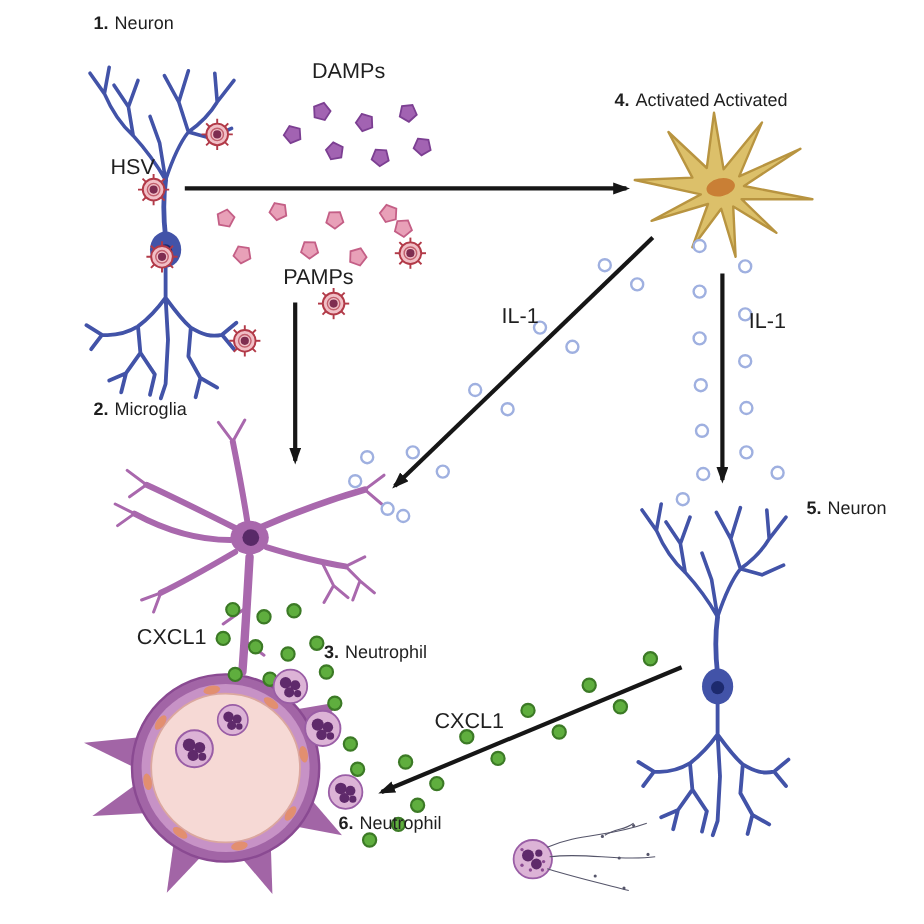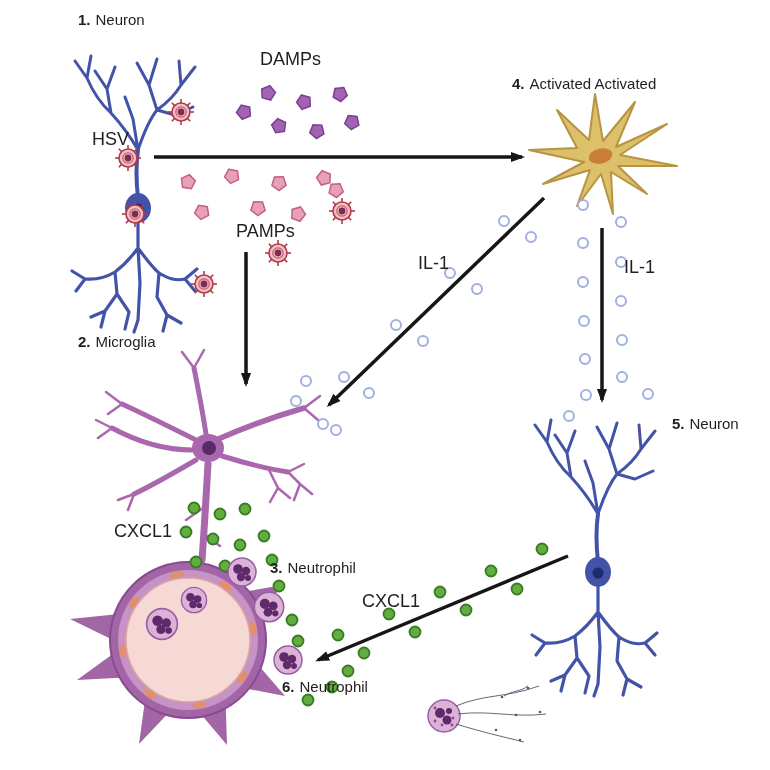--- a/index.html
+++ b/index.html
@@ -266,21 +266,21 @@
   <div class="lbl" style="left:200px;top:222px">PAMPs</div>
   <div class="lbl" style="left:382px;top:254px">IL-1</div>
   <div class="lbl" style="left:588px;top:258px">IL-1</div>
   <div class="lbl cell-label" style="left:42px;top:334px">
     <span class="num">2.</span><span>Microglia</span>
   </div>
   <div class="lbl cell-label" style="left:636px;top:416px">
     <span class="num">5.</span><span>Neuron</span>
   </div>
   <div class="lbl" style="left:78px;top:522px">CXCL1</div>
-  <div class="lbl cell-label" style="left:234px;top:560px">
+  <div class="lbl cell-label" style="left:234px;top:536px">
     <span class="num">3.</span><span>Neutrophil</span>
   </div>
   <div class="lbl" style="left:326px;top:592px">CXCL1</div>
   <div class="lbl cell-label" style="left:246px;top:679px">
     <span class="num">6.</span><span>Neutrophil</span>
   </div>
 
 </div>
 
 </body></html>

